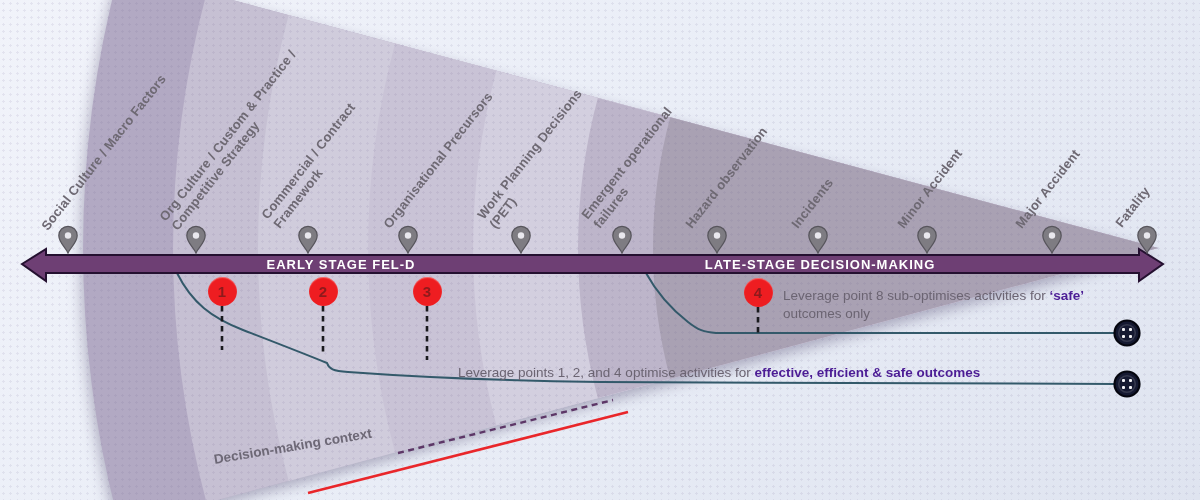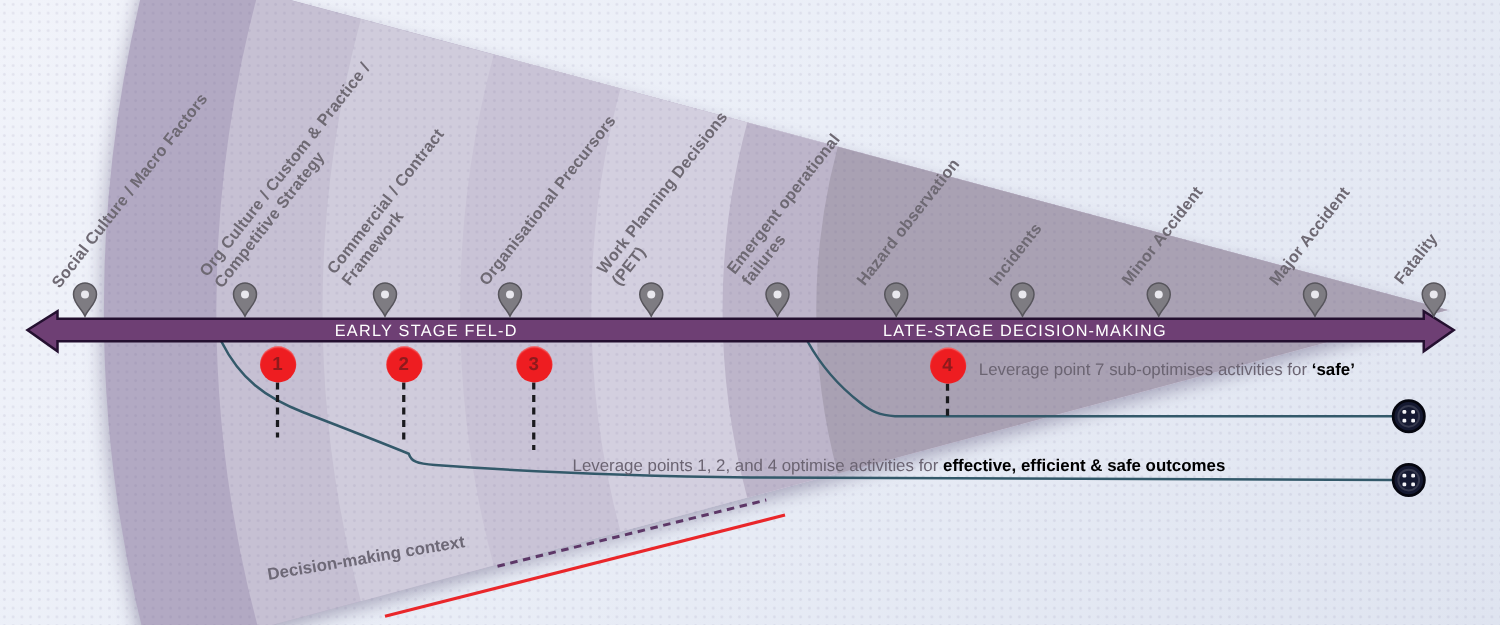--- a/index.html
+++ b/index.html
@@ -13,30 +13,30 @@
   .dots{
     position:absolute;left:0;top:0;width:1200px;height:500px;pointer-events:none;
     background-image:radial-gradient(rgba(100,90,135,0.10) 1px, transparent 1.2px);
     background-size:7px 7px;
   }
   .stage-label{
     position:absolute;color:#6e6973;font-size:13px;line-height:15px;font-weight:600;
     letter-spacing:.2px;white-space:nowrap;transform:rotate(-52deg);transform-origin:0 100%;
   }
   .arrow-label{
-    position:absolute;top:256px;height:17px;color:#ffffff;font-weight:normal;font-size:13px;
+    position:absolute;top:256px;height:17px;color:#ffffff;font-weight:bold;font-size:13px;
     letter-spacing:1px;text-align:center;line-height:17px;
   }
   .lev-circle{
     position:absolute;width:29px;height:29px;border-radius:50%;background:#ee1d21;
     color:#8e1a1c;font-weight:bold;font-size:15px;display:flex;align-items:center;justify-content:center;
     box-shadow:inset 0 1px 1px rgba(255,255,255,.35);
   }
   .lev-text{position:absolute;color:#6b6472;font-size:13.5px;line-height:18px;}
-  .lev-text b{color:#000000;}
+  .lev-text b{color:#4c1d95;}
   .context-text{
     position:absolute;left:214px;top:452px;color:#6d6876;font-size:13.5px;font-weight:600;
     transform:rotate(-9.5deg);transform-origin:0 50%;white-space:nowrap;
   }
 </style>
 </head>
 <body>
 
 <svg id="fan-svg" width="1200" height="500">
   <path d="M1158,248 L119.7,-30.2 A1075,1075 0 0 0 119.7,526.2 Z" fill="#b2a9c3"></path>
@@ -176,20 +176,21 @@
   </div>
 
 <div id="lev-circles">
     <div class="lev-circle" style="left: 207.5px; top: 276.5px;">1</div>
     <div class="lev-circle" style="left: 308.5px; top: 276.5px;">2</div>
     <div class="lev-circle" style="left: 412.5px; top: 276.5px;">3</div>
     <div class="lev-circle" style="left: 743.5px; top: 277.5px;">4</div>
   </div>
 
 <div class="lev-text" style="left:783px;top:287px;">
-  <div><span>Leverage point 7 sub-optimises activities for </span><b>‘safe’</b></div>
+  <div><span>Leverage point 8 sub-optimises activities for </span><b>‘safe’</b></div>
+  <div>outcomes only</div>
 </div>
 
 <div class="lev-text" style="left:458px;top:364px;">
   <span>Leverage points 1, 2, and 4 optimise activities for </span><b>effective, efficient &amp; safe outcomes</b>
 </div>
 
 <div class="context-text">Decision-making context</div>
 
 </body></html>

